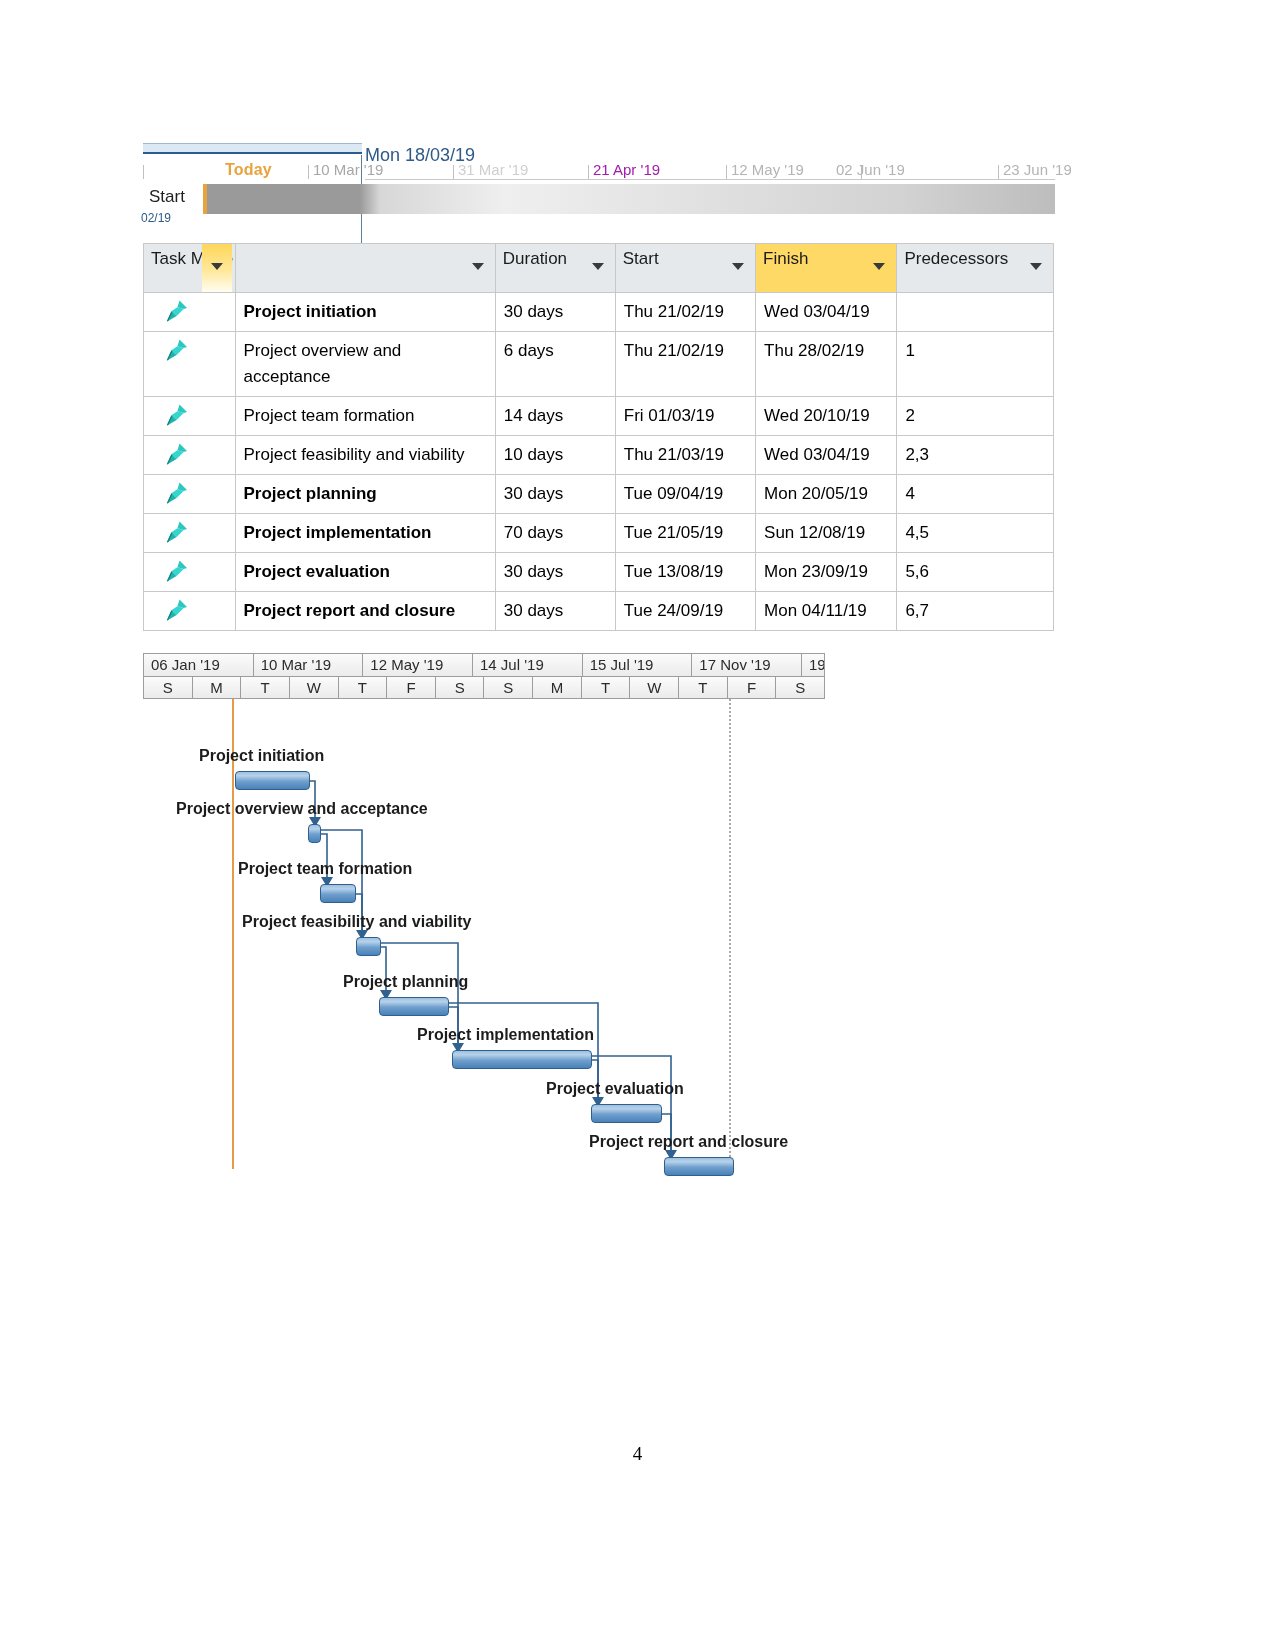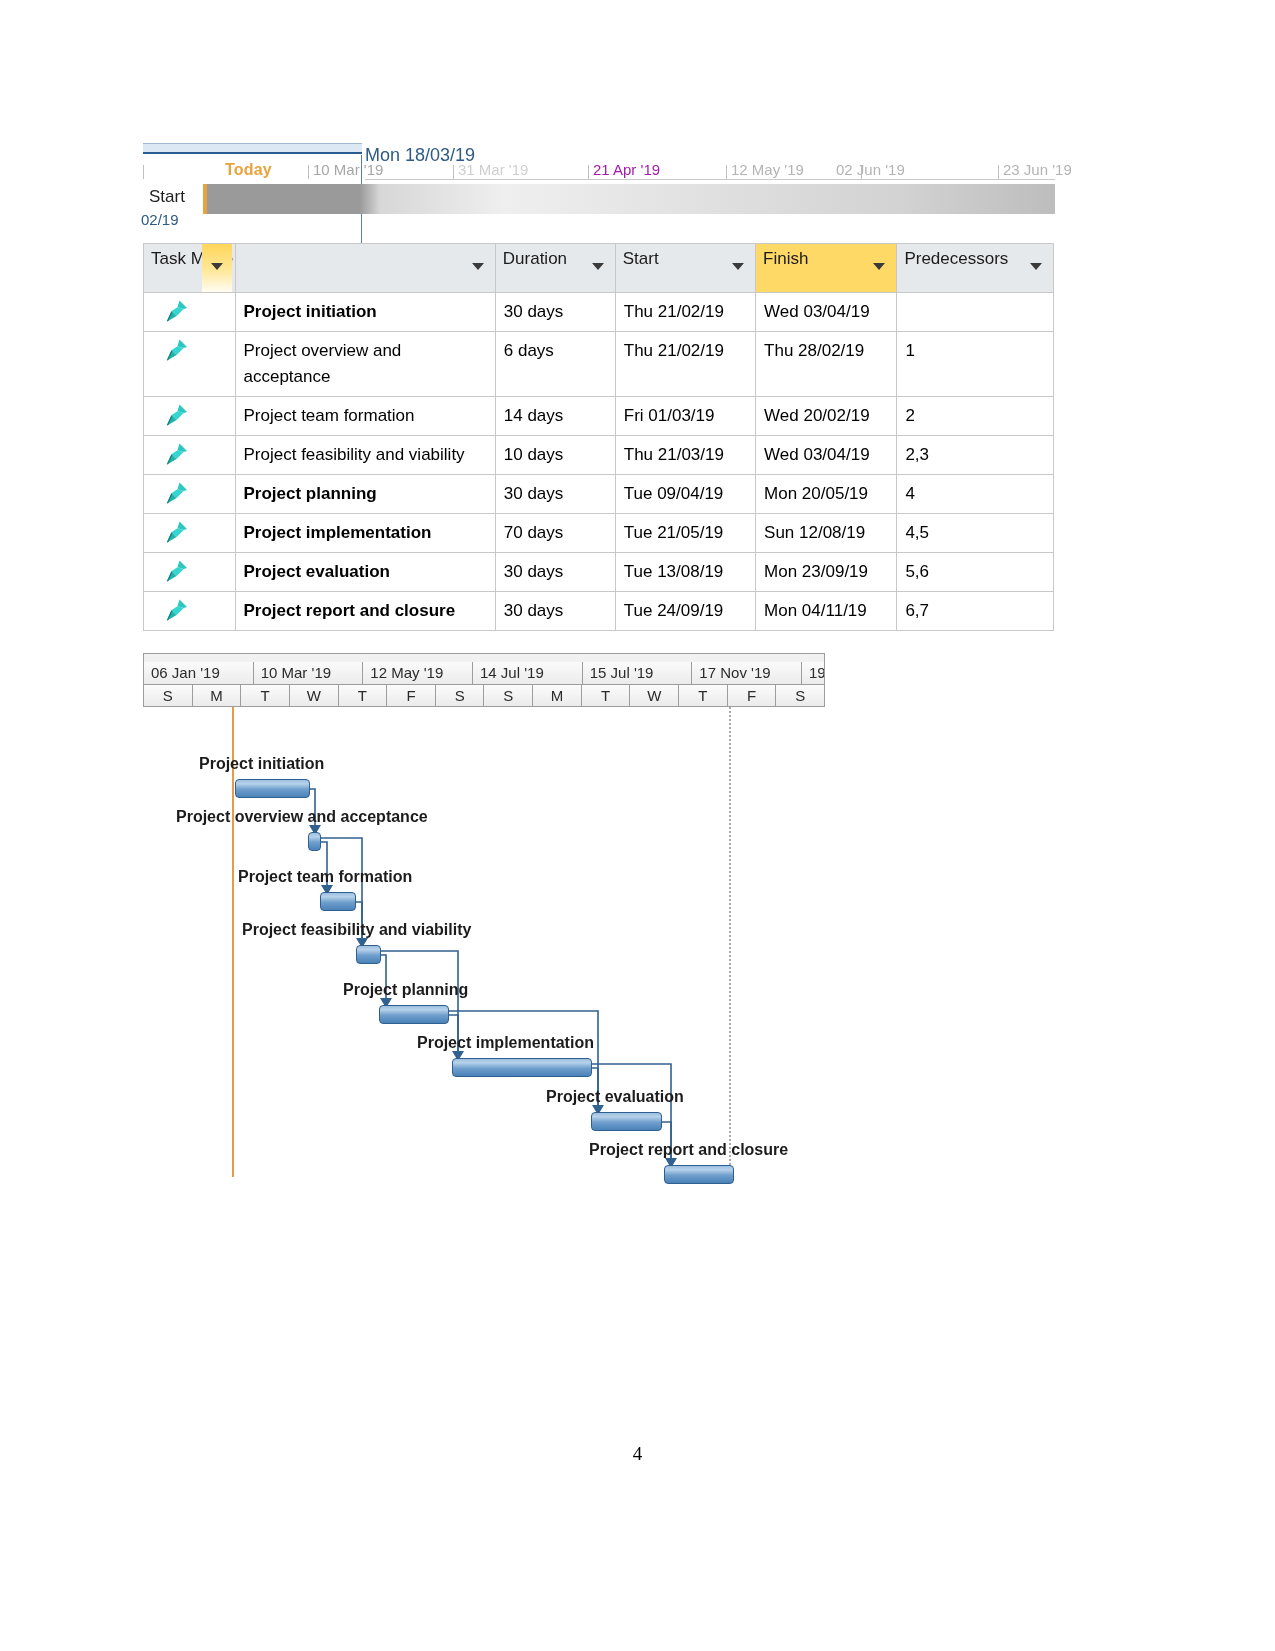--- a/index.html
+++ b/index.html
@@ -58,21 +58,21 @@
   }
   .tl-start-label {
     position: absolute;
     left: 6px; top: 44px;
     font-size: 17px;
     color: #1f1f1f;
   }
   .tl-start-date {
     position: absolute;
     left: -2px; top: 68px;
-    font-size: 15px;
+    font-size: 12px;
     color: #2d5a87;
   }
   .tl-graybar {
     position: absolute;
     left: 62px; top: 41px;
     width: 850px; height: 30px;
     background: linear-gradient(to right,
         #9a9a9a 0px, #9a9a9a 155px,
         #d7d7d7 175px, #efefef 300px,
         #d2d2d2 700px, #bdbdbd 850px);
@@ -211,21 +211,20 @@
     height: 22px;
     line-height: 22px;
     font-size: 15px;
     color: #2b2b2b;
     border-right: 1px solid #9d9d9d;
     padding-left: 7px;
     box-sizing: border-box;
     white-space: nowrap;
     overflow: hidden;
     background: linear-gradient(to bottom, #fbfbfb 0%, #ebebeb 100%);
-    margin-top: 8px;
   }
   .g-hdr-top .cell:last-child { border-right: none; text-align: right; }
   .g-hdr-bot .cell {
     flex: 1 0 0;
     height: 21px;
     line-height: 21px;
     font-size: 15px;
     color: #2b2b2b;
     text-align: center;
     border-right: 1px solid #9d9d9d;
@@ -434,21 +433,21 @@
           <td class="c-name">
             <div class="cellpad">Project team formation</div>
           </td>
           <td class="c-dur">
             <div class="cellpad">14 days</div>
           </td>
           <td class="c-start">
             <div class="cellpad">Fri 01/03/19</div>
           </td>
           <td class="c-finish">
-            <div class="cellpad">Wed 20/02/19</div>
+            <div class="cellpad">Wed 20/10/19</div>
           </td>
           <td class="c-pred">
             <div class="cellpad">2</div>
           </td>
         </tr>
         <tr>
           <td class="c-mode">
             <span class="pin">
               <svg width="26" height="26" viewBox="0 0 26 26">
                 <path d="M15.5 2.5 L23 10 L19.6 11.1 L13.4 9.3 Z" fill="#2ec7c0"></path>

